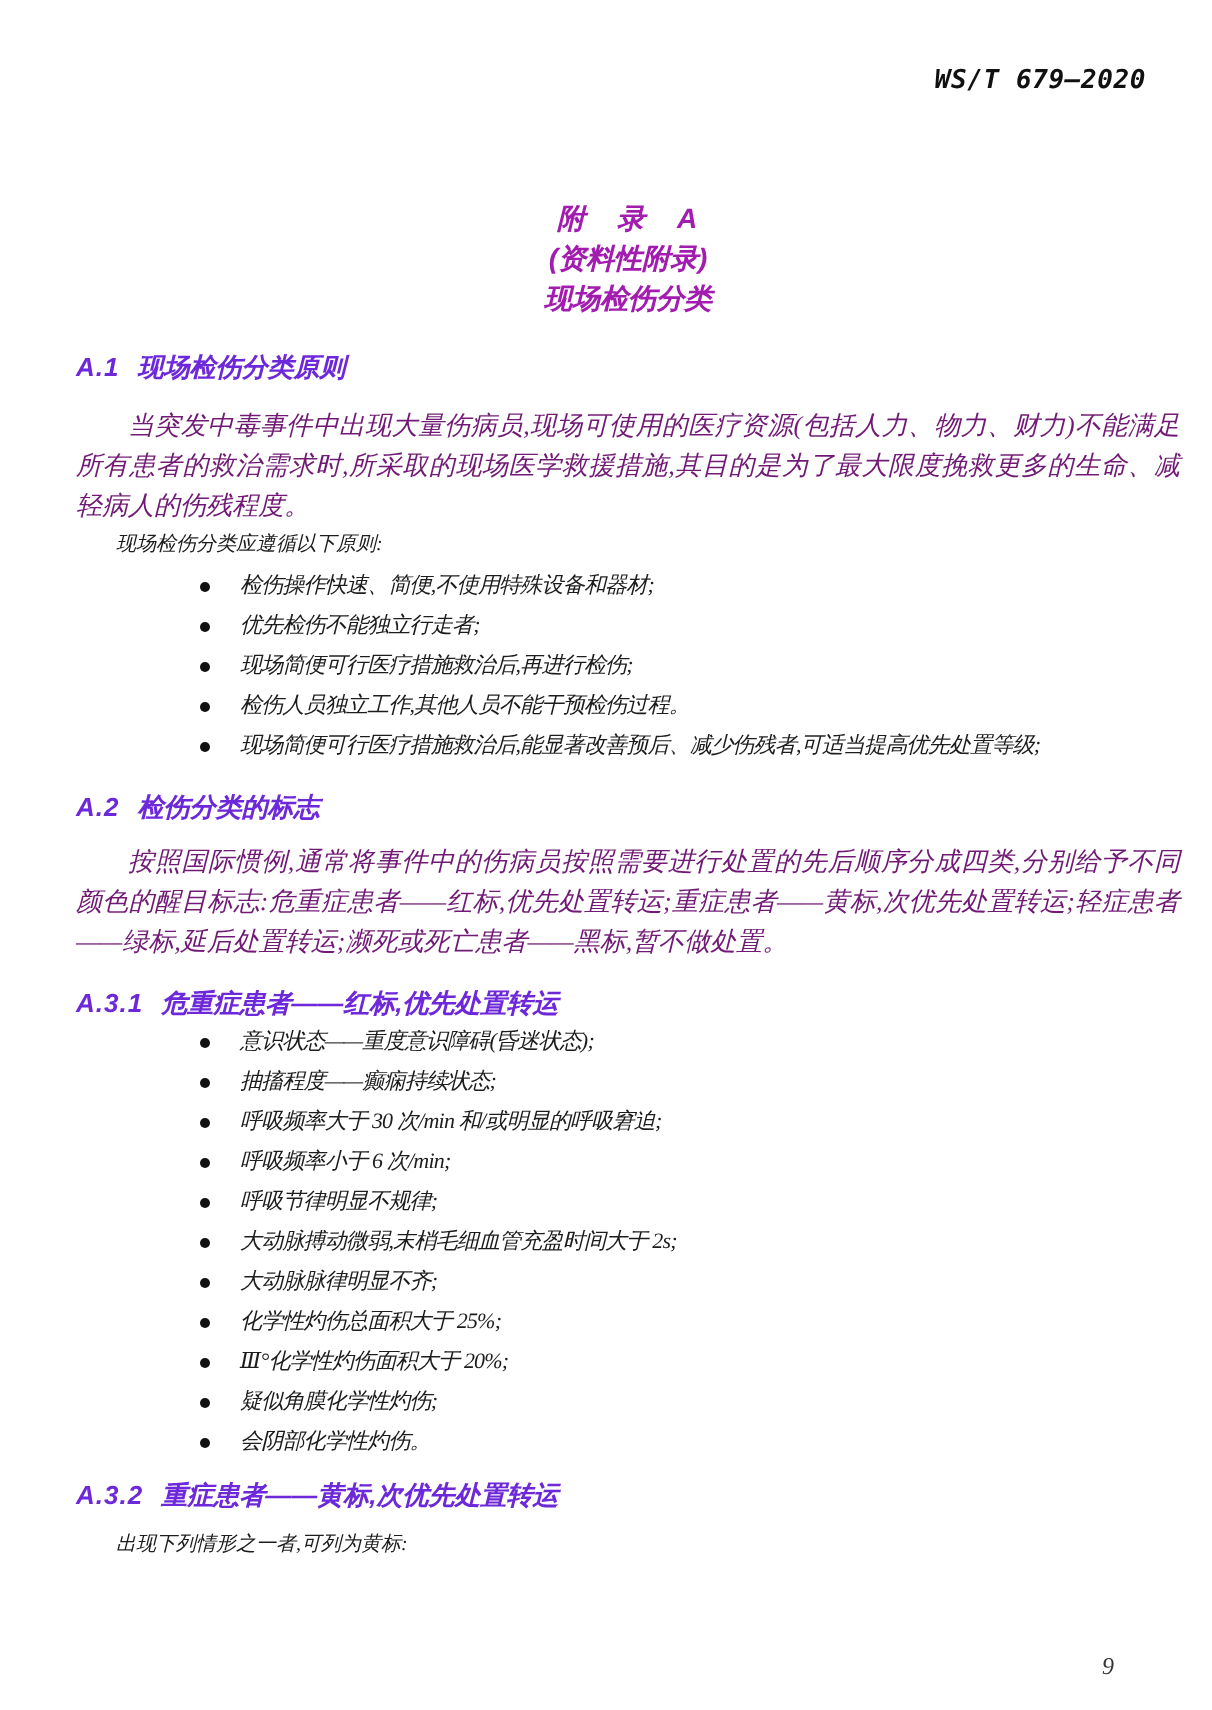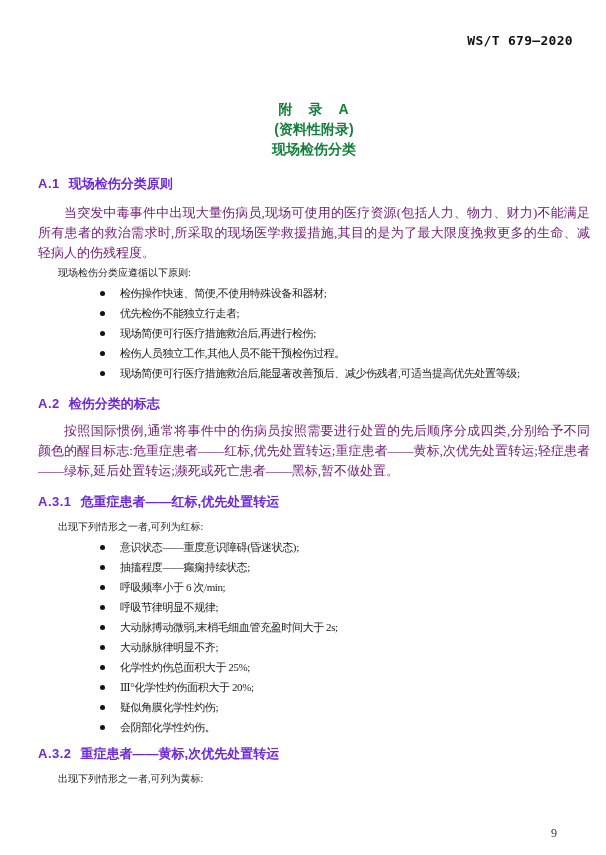--- a/index.html
+++ b/index.html
@@ -4,21 +4,21 @@
 <style>
   * { margin: 0; padding: 0; box-sizing: border-box; }
   html, body { width: 606px; height: 855px; }
   body {
     background: #ffffff;
     color: #1c1c1c;
     font-family: "Liberation Serif", "DejaVu Serif", serif;
     overflow: hidden;
     position: relative;
   }
-  .page { position: relative; width: 606px; height: 611px; }
+  .page { position: relative; width: 606px; height: 611px; font-style: italic; }
 
   .doc-header {
     padding-top: 32px;
     padding-right: 33px;
     text-align: right;
     line-height: 16px;
   }
   .standard-code {
     font-family: "DejaVu Sans Mono", "Liberation Mono", monospace;
     font-weight: 700;
@@ -27,21 +27,21 @@
     color: #111;
   }
 
   .content { margin-left: 38px; width: 552px; }
 
   .title-block {
     margin-top: 50px;
     text-align: center;
     font-family: "Liberation Sans", "DejaVu Sans", sans-serif;
     font-weight: 700;
-    color: #15803d;
+    color: #a21caf;
   }
   .title-block div { font-size: 14px; line-height: 20px; }
   .title-line1 { letter-spacing: 1px; }
 
   .sec-heading {
     font-family: "Liberation Sans", "DejaVu Sans", sans-serif;
     font-weight: 700;
     font-size: 13px;
     line-height: 18px;
     color: #6d28d9;
@@ -132,24 +132,24 @@
 
     <div class="sec-heading mt-a2">
       <span class="h-num">A.2</span><span>检伤分类的标志</span>
     </div>
     <p class="para tight">按照国际惯例,通常将事件中的伤病员按照需要进行处置的先后顺序分成四类,分别给予不同颜色的醒目标志:危重症患者——红标,优先处置转运;重症患者——黄标,次优先处置转运;轻症患者——绿标,延后处置转运;濒死或死亡患者——黑标,暂不做处置。</p>
 
 
     <div class="sec-heading mt-a31">
       <span class="h-num">A.3.1</span><span>危重症患者——红标,优先处置转运</span>
     </div>
-    <p class="lead-in spaced">出现下列情形之一者,可列为红标:</p>
     <ul class="bullet-list">
       <li>意识状态——重度意识障碍(昏迷状态);</li>
       <li>抽搐程度——癫痫持续状态;</li>
+      <li>呼吸频率大于 30 次/min 和/或明显的呼吸窘迫;</li>
       <li>呼吸频率小于 6 次/min;</li>
       <li>呼吸节律明显不规律;</li>
       <li>大动脉搏动微弱,末梢毛细血管充盈时间大于 2s;</li>
       <li>大动脉脉律明显不齐;</li>
       <li>化学性灼伤总面积大于 25%;</li>
       <li>Ⅲ°化学性灼伤面积大于 20%;</li>
       <li>疑似角膜化学性灼伤;</li>
       <li>会阴部化学性灼伤。</li>
     </ul>
 

